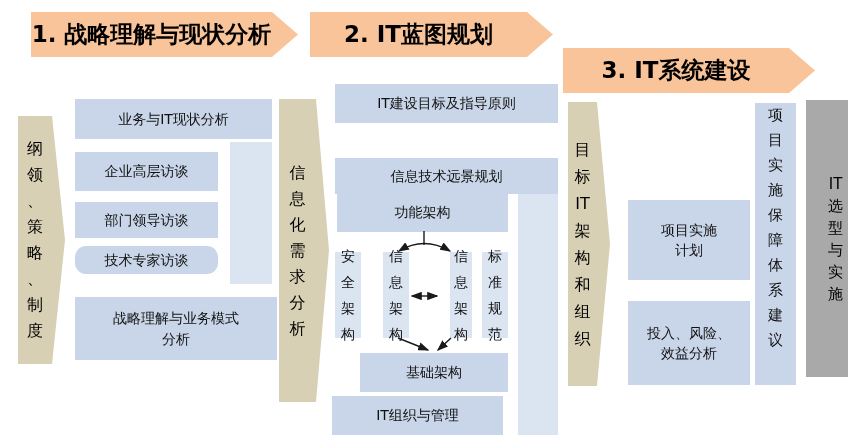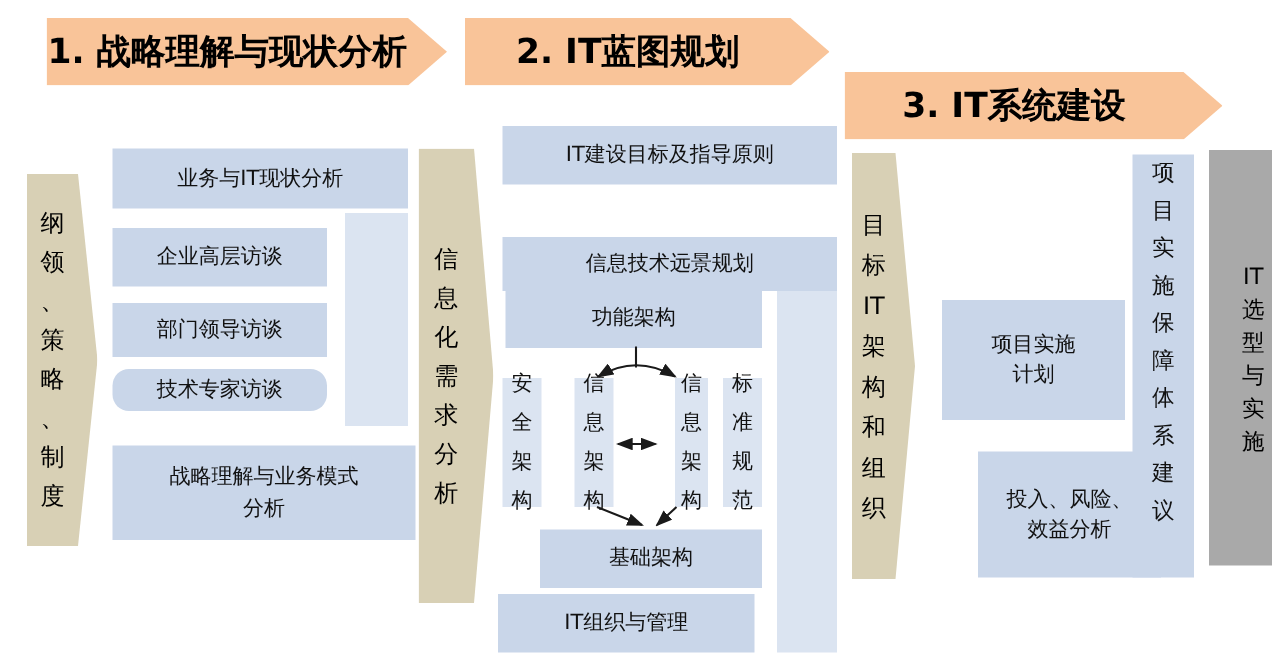--- a/index.html
+++ b/index.html
@@ -141,21 +141,21 @@
     <path d="M399,251 Q424,236 450,251" stroke="#1a1a1a" stroke-width="1.4" fill="none" marker-start="url(#arrRev)" marker-end="url(#arr)"></path>
     <path d="M412,296 L437,296" stroke="#1a1a1a" stroke-width="1.4" fill="none" marker-start="url(#arrRev)" marker-end="url(#arr)"></path>
     <path d="M398,338 L428,350" stroke="#1a1a1a" stroke-width="1.4" fill="none" marker-end="url(#arr)"></path>
     <path d="M451,338 L438,350" stroke="#1a1a1a" stroke-width="1.4" fill="none" marker-end="url(#arr)"></path>
   </svg>
 
   <div class="abs box" style="left:628px;top:200px;width:122px;height:80px;">
     <span>项目实施
 计划</span>
   </div>
-  <div class="abs box" style="left:628px;top:301px;width:122px;height:84px;margin-left:24px;">
+  <div class="abs box" style="left:628px;top:301px;width:122px;height:84px;">
     <span>投入、风险、
 效益分析</span>
   </div>
   <div class="abs vbox-tall" style="left:755px;top:103px;width:41px;height:282px;">
     <div class="vtext">项目实施保障体系建议</div>
   </div>
   <div class="abs graybar" style="left:806px;top:100px;width:42px;height:277px;padding-left:17px;">
     <div class="vtext">IT选型与实施</div>
   </div>
 

